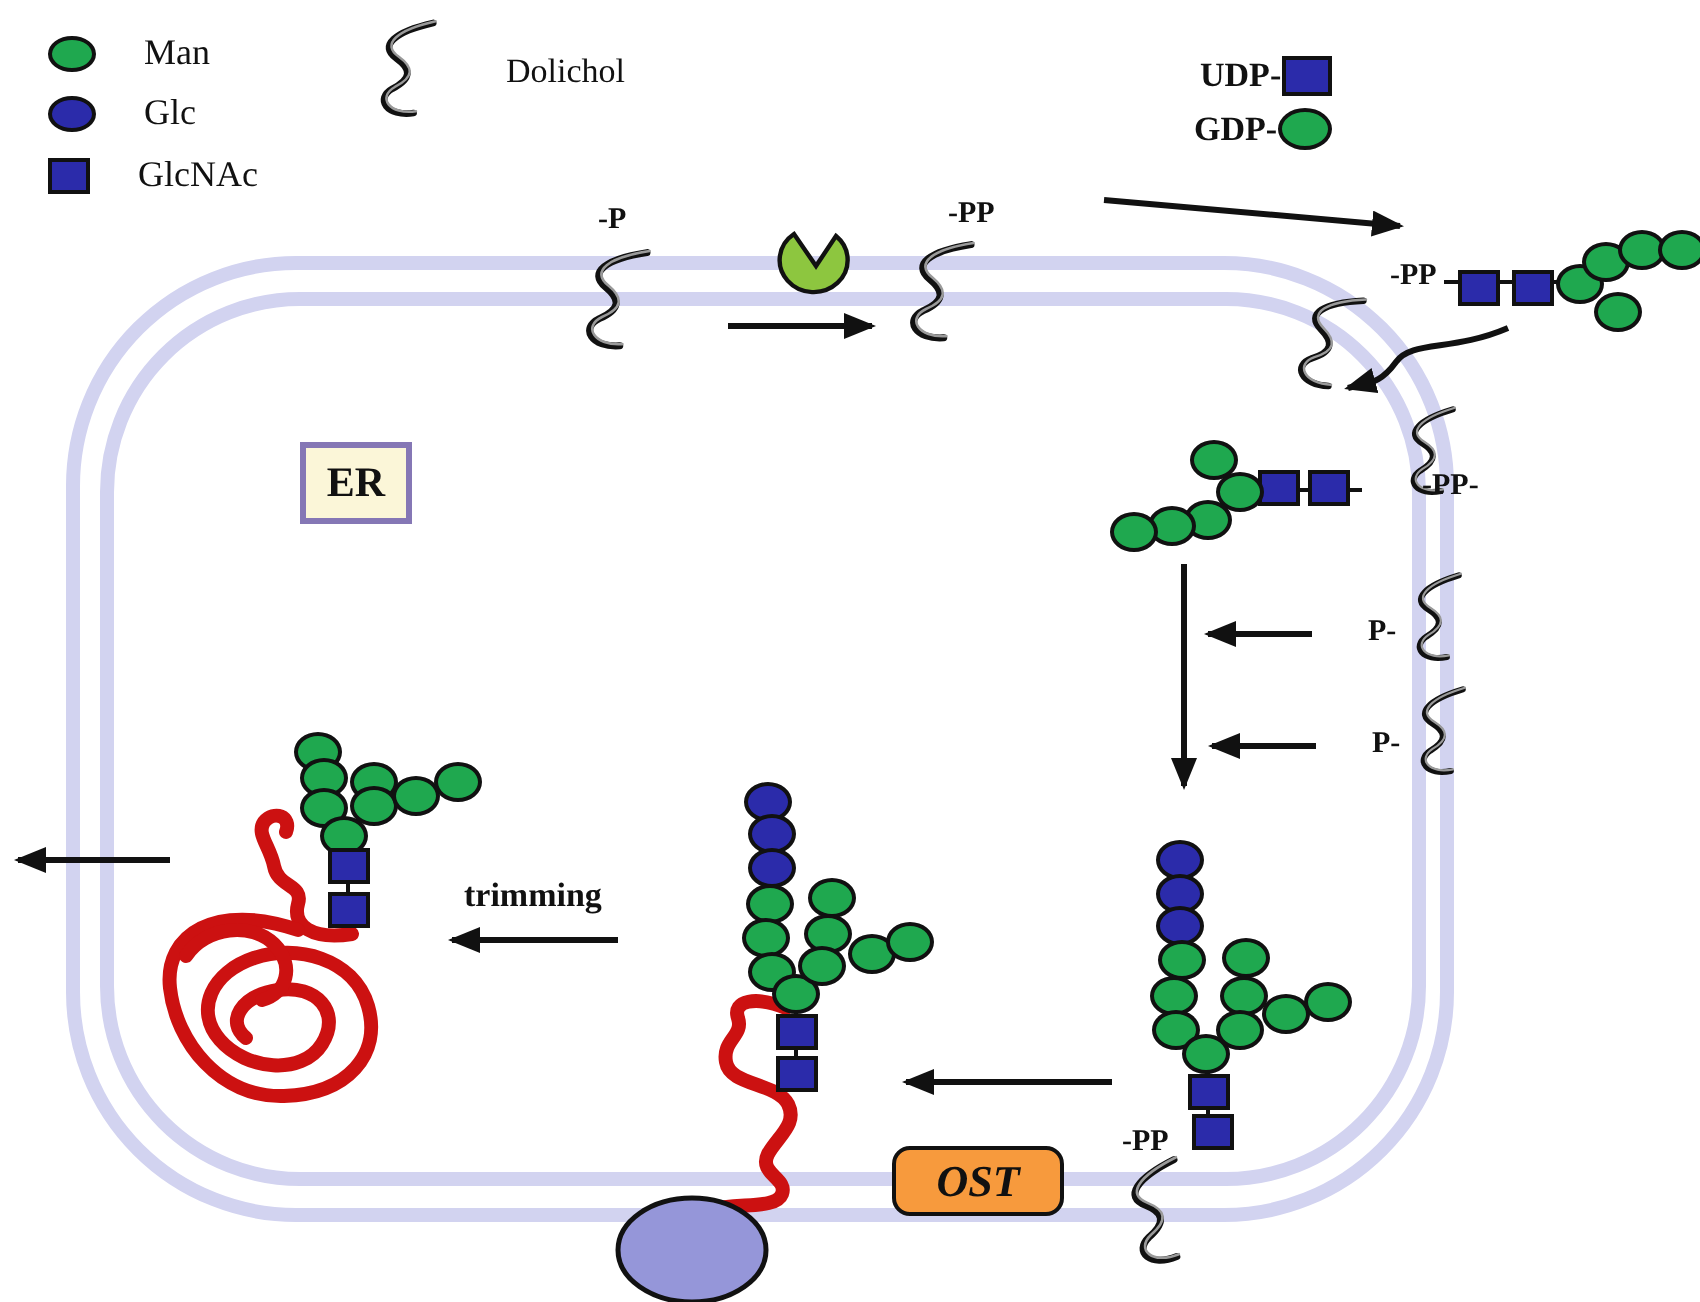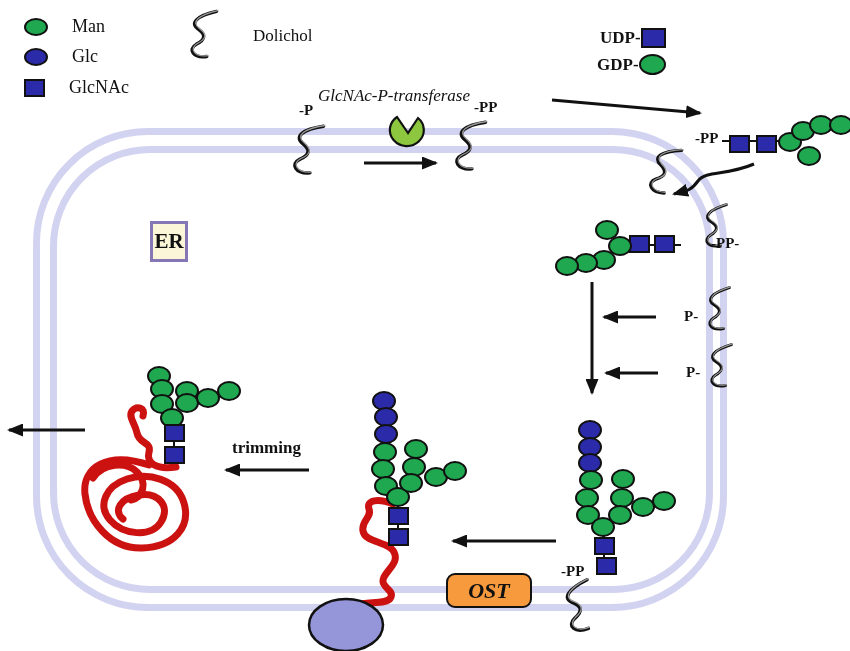--- a/index.html
+++ b/index.html
@@ -23,21 +23,21 @@
   .legend-icon{border:2px solid #111;box-sizing:border-box;margin-right:24px;flex:0 0 auto;}
   .legend-icon.circle{width:24px;height:18px;border-radius:50%;}
   .legend-icon.square{width:21px;height:18px;}
   .legend-label{font-size:18px;}
   #dolichol-label{position:absolute;left:253px;top:26px;font-size:17px;}
   .donor-row{position:absolute;display:flex;align-items:center;font-weight:bold;font-size:17px;}
   .donor-icon{border:2px solid #111;box-sizing:border-box;}
   #udp-icon{width:25px;height:20px;background:var(--glc-blue);}
   #gdp-icon{width:27px;height:21px;border-radius:50%;background:var(--man-green);}
   #enzyme-label{position:absolute;left:318px;top:86px;font-style:italic;font-size:17px;}
-  #er-box{position:absolute;left:150px;top:221px;width:38px;height:41px;background:var(--er-box-fill);
+  #er-box{position:absolute;left:150px;top:221px;width:56px;height:41px;background:var(--er-box-fill);
     border:3px solid var(--er-box-border);box-sizing:border-box;display:flex;align-items:center;
     justify-content:center;font-weight:bold;font-size:21px;}
   #ost-box{position:absolute;left:446px;top:573px;width:86px;height:35px;background:var(--ost-orange);
     border:2.5px solid #111;border-radius:9px;box-sizing:border-box;display:flex;align-items:center;
     justify-content:center;font-weight:bold;font-style:italic;font-size:22px;}
   #trimming-label{position:absolute;left:232px;top:438px;font-weight:bold;font-size:17px;}
   .arrow{stroke:#111;stroke-width:3;fill:none;}
   .connector{stroke:#111;stroke-width:2;fill:none;}
   .dol-main{stroke:#111;stroke-width:3.5;fill:none;stroke-linecap:round;}
   .dol-hi{stroke:#9a9a9a;stroke-width:1.3;fill:none;stroke-linecap:round;}
@@ -131,21 +131,20 @@
 
   <div class="donor-row" style="left:600px;top:28px;align-items:flex-end;">
     <span>UDP-</span>
     <span id="udp-icon" class="donor-icon"></span>
   </div>
   <div class="donor-row" style="left:597px;top:54px;">
     <span>GDP-</span>
     <span id="gdp-icon" class="donor-icon"></span>
   </div>
 
-  <div id="enzyme-label">GlcNAc-P-transferase</div>
 
   <div id="er-box">
     <span>ER</span>
   </div>
 
   <div id="ost-box">
     <span>OST</span>
   </div>
 
   <div id="trimming-label">trimming</div>

